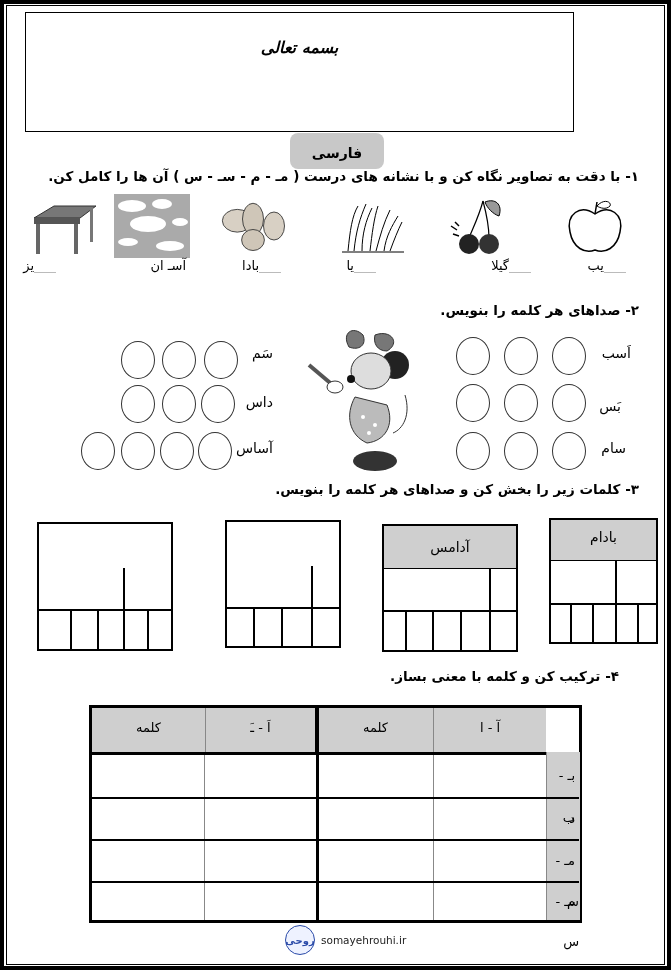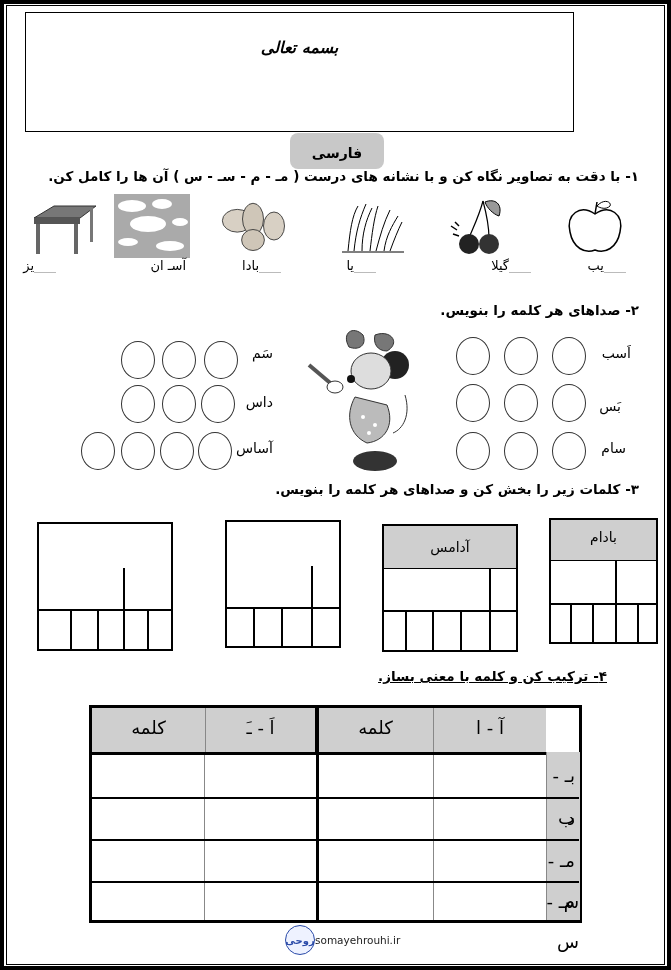--- a/index.html
+++ b/index.html
@@ -11,21 +11,21 @@
   .header-box { position:absolute; left:25px; top:12px; width:549px; height:120px; box-sizing:border-box;
                 border:1.5px solid #000; }
   .header-title { position:absolute; left:0; right:0; top:25px; text-align:center;
                   font-family:"DejaVu Serif", serif; font-style:italic; font-weight:bold; font-size:16px; }
   .subject-tab { position:absolute; left:290px; top:133px; width:94px; height:36px; background:#c8c8c8;
                  border-radius:8px; text-align:center; line-height:40px; font-size:14px; font-weight:bold; }
   .q { position:absolute; direction:rtl; font-weight:bold; font-size:13.5px; white-space:nowrap; }
   .q1 { right:32px; top:168px; }
   .q2 { right:32px; top:302px; }
   .q3 { right:32px; top:481px; }
-  .q4 { right:64px; top:668px;text-decoration:underline; }
+  .q4 { right:52px; top:668px; }
 
   
   .pic { position:absolute; top:196px; width:70px; height:60px; }
   .pic-label { position:absolute; top:258px; direction:rtl; font-size:13px; text-align:right; }
   .blank { display:inline-block; width:22px; border-bottom:1px solid #bbb; height:12px; vertical-align:bottom; }
 
   
   .circle { position:absolute; width:34px; height:38px; border:1px solid #333; border-radius:50%; box-sizing:border-box; }
   .word2 { position:absolute; direction:rtl; font-size:14px; }
   .mouse { position:absolute; left:305px; top:325px; width:118px; height:148px; }
@@ -33,23 +33,23 @@
   
   .wbox { position:absolute; box-sizing:border-box; border:2px solid #000; background:#fff; }
   .wbox .head { position:absolute; left:0; right:0; top:0; background:#cfcfcf; border-bottom:1.5px solid #000;
                 text-align:center; direction:rtl; font-size:14px; }
   .wbox .vline { position:absolute; width:1.5px; background:#000; }
   .wbox .hline { position:absolute; left:0; right:0; height:1.5px; background:#000; }
 
   
   .q4table { position:absolute; left:89px; top:705px; width:493px; height:218px; box-sizing:border-box;
              border:3px solid #000; }
-  .cell { position:absolute; box-sizing:border-box; direction:rtl; font-size:18px; }
+  .cell { position:absolute; box-sizing:border-box; direction:rtl; font-size:13px; }
   .gray { background:#cfcfcf; }
-  .footer { position:absolute; left:285px; top:925px; height:30px; display:flex; align-items:center; gap:0; }
+  .footer { position:absolute; left:285px; top:925px; height:30px; display:flex; align-items:center; gap:6px; }
   .logo { width:28px; height:28px; border-radius:50%; border:1.5px solid #2a4aa8; display:flex;
           align-items:center; justify-content:center; color:#2a4aa8; font-size:10px; font-weight:bold; background:#eef2ff; }
   .site { font-size:10.5px; color:#222; }
 </style>
 </head>
 <body>
 
 <div class="frame"></div>
 <div class="frame-inner"></div>
 

